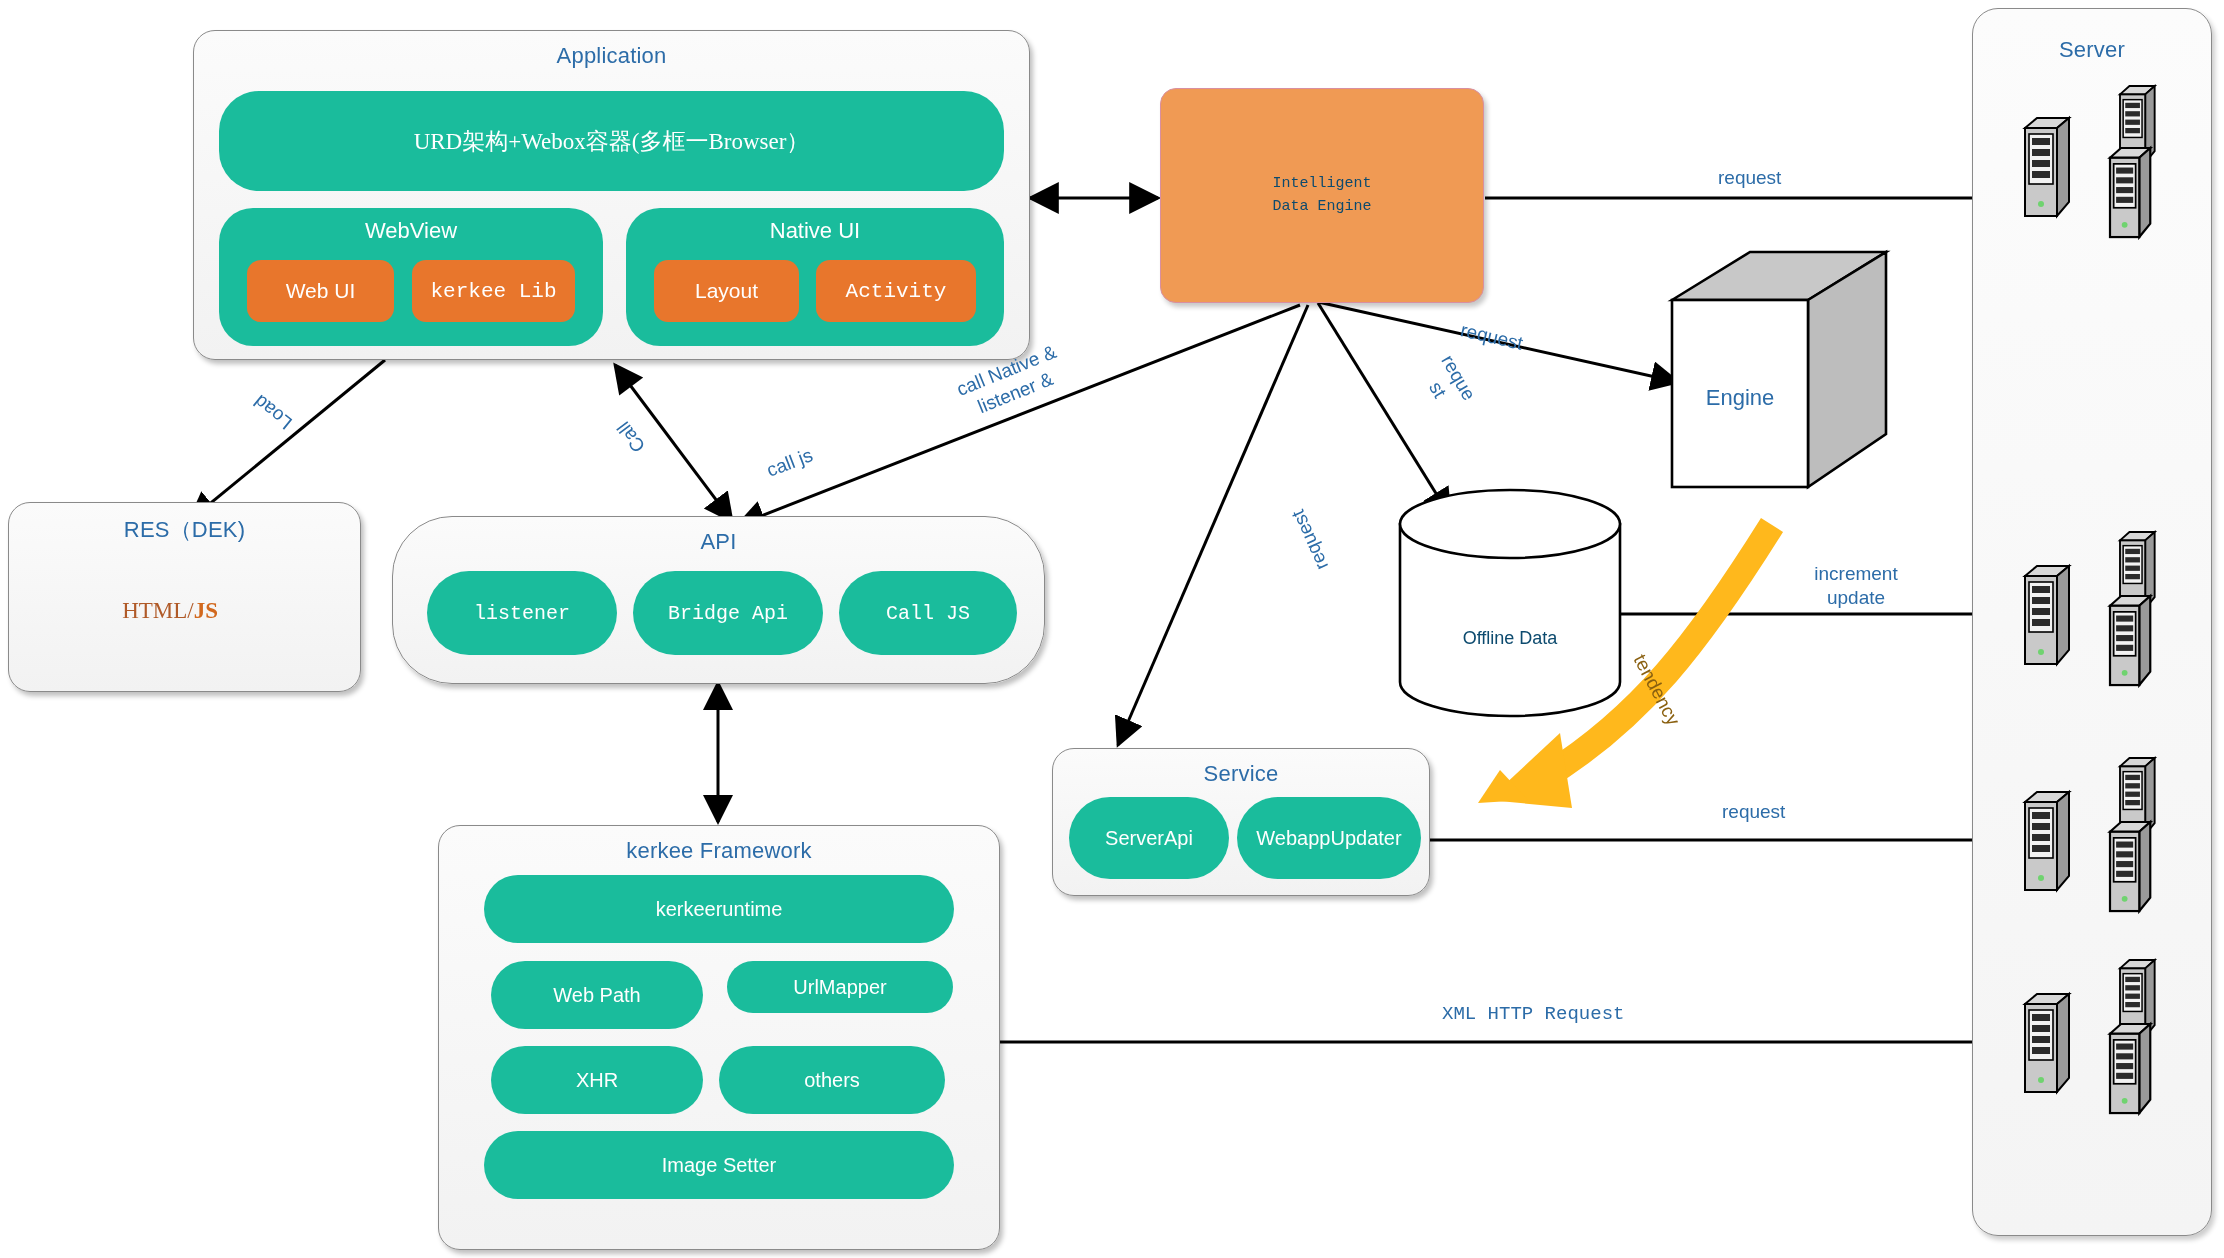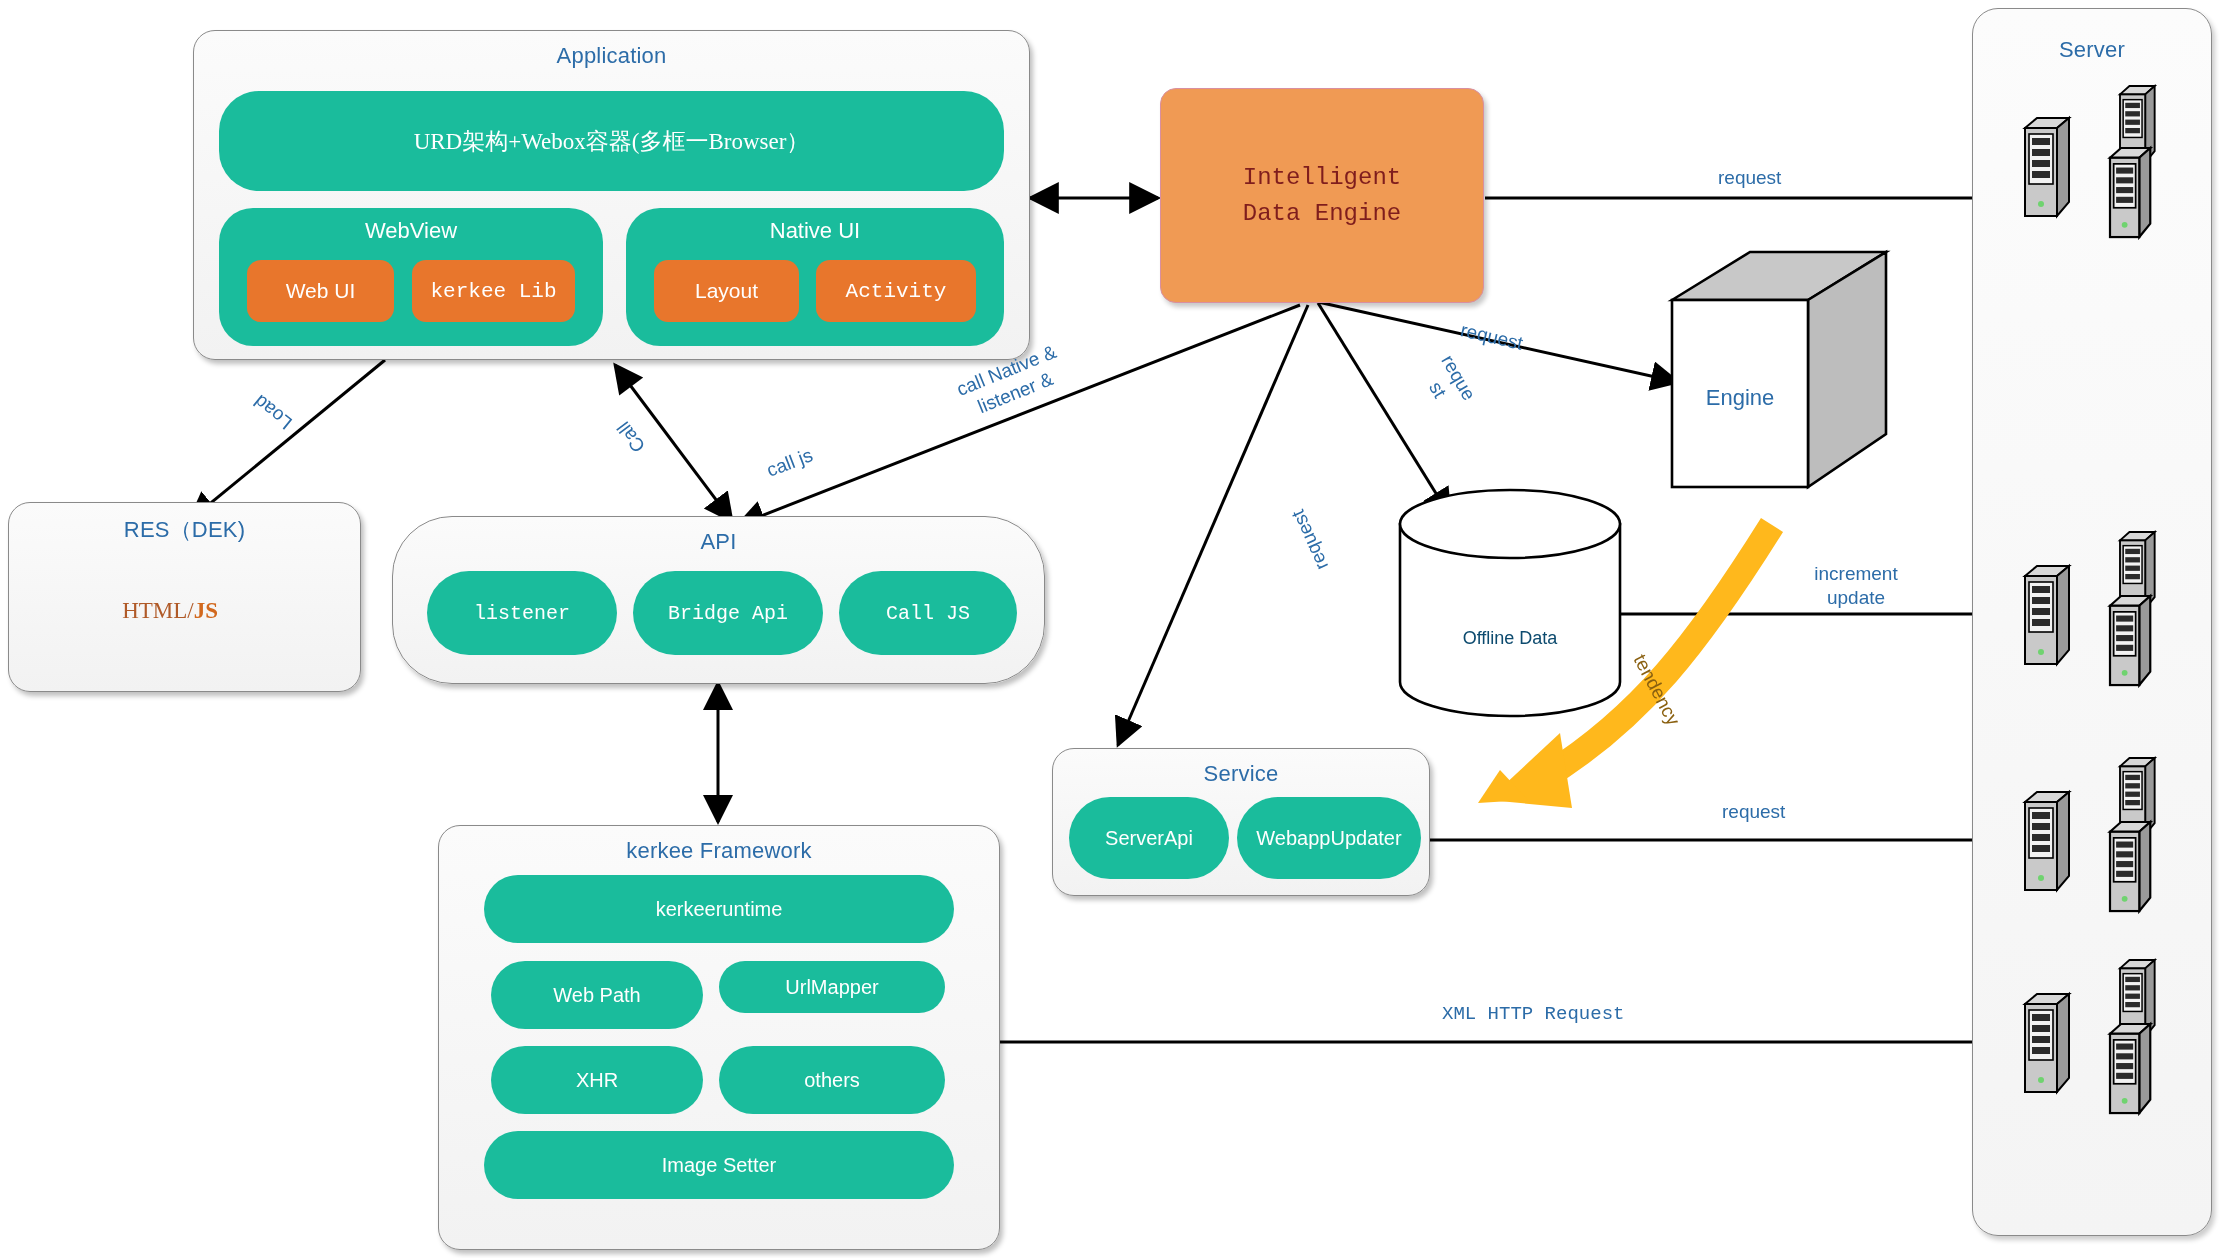--- a/index.html
+++ b/index.html
@@ -53,25 +53,25 @@
   }
   .mono { font-family: "Liberation Mono", "DejaVu Sans Mono", monospace; }
 
   
   #ide {
     position: absolute;
     background: #f09a54;
     border: 1.5px solid #d98fa0;
     border-radius: 16px;
     box-shadow: 3px 4px 5px rgba(0,0,0,0.22);
-    color: #7f1d1d;
+    color: #0c4a6e;
     display: flex; align-items: center; justify-content: center;
     text-align: center;
     font-family: "Liberation Mono", "DejaVu Sans Mono", monospace;
-    font-size: 24px; line-height: 1.5;
+    font-size: 15px; line-height: 1.5;
     white-space: pre-line;
   }
   #cache-label {
     position: absolute;
     color: #2c6ca8; font-size: 22px;
     text-align: center;
   }
   #cyl-label {
     position: absolute; color: #0c4a6e; font-size: 18px; text-align: center;
   }
@@ -224,21 +224,21 @@
   <div class="card" style="left:438px; top:825px; width:562px; height:425px;">
     <div class="card-title">kerkee Framework</div>
 
     <div class="pill" style="left:45px; top:49px; width:470px; height:68px; border-radius:34px;">
       <span>kerkeeruntime</span>
     </div>
 
     <div class="pill" style="left:52px; top:135px; width:212px; height:68px; border-radius:34px;">
       <span>Web Path</span>
     </div>
-    <div class="pill" style="left:280px; top:135px; width:226px; height:52px; border-radius:34px;">
+    <div class="pill" style="left:288px; top:135px; width:226px; height:52px; border-radius:34px;">
       <span>UrlMapper</span>
     </div>
 
     <div class="pill" style="left:52px; top:220px; width:212px; height:68px; border-radius:34px;">
       <span>XHR</span>
     </div>
     <div class="pill" style="left:280px; top:220px; width:226px; height:68px; border-radius:34px;">
       <span>others</span>
     </div>
 

